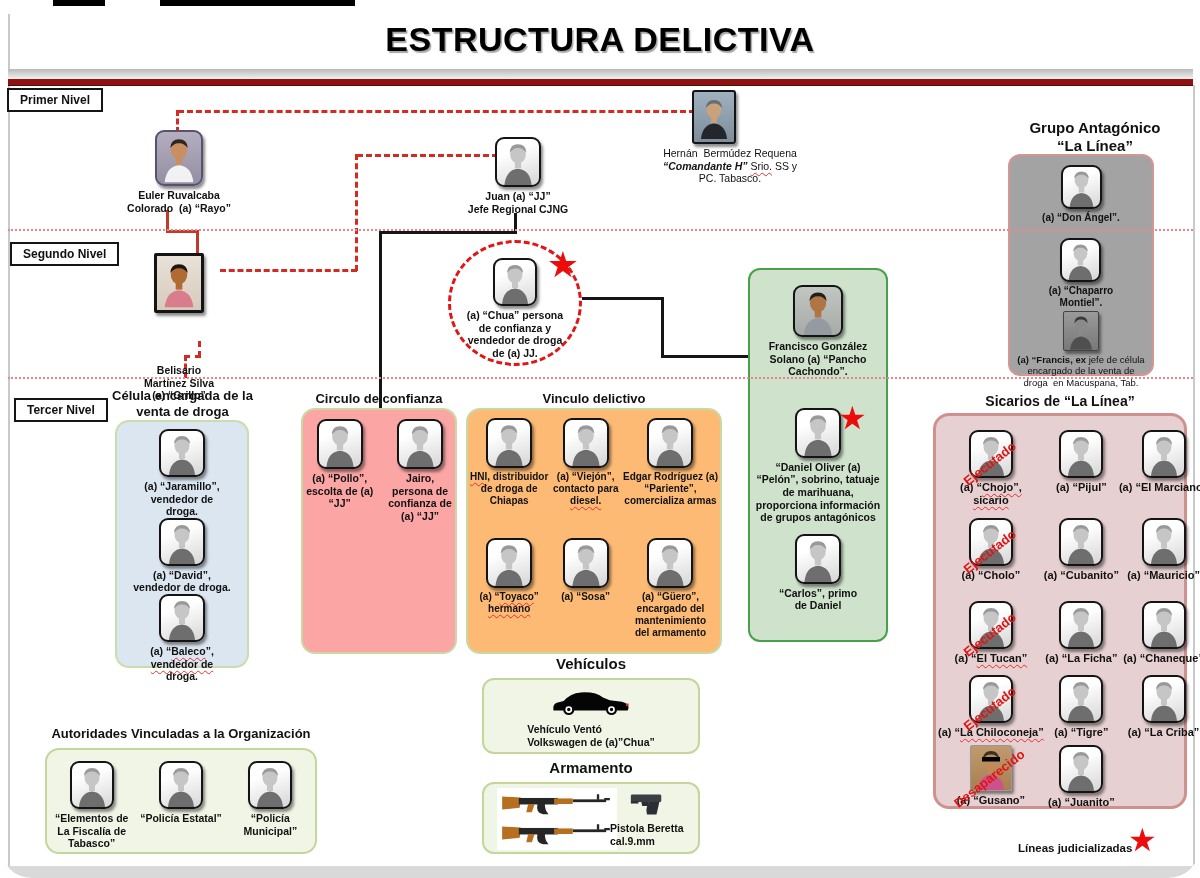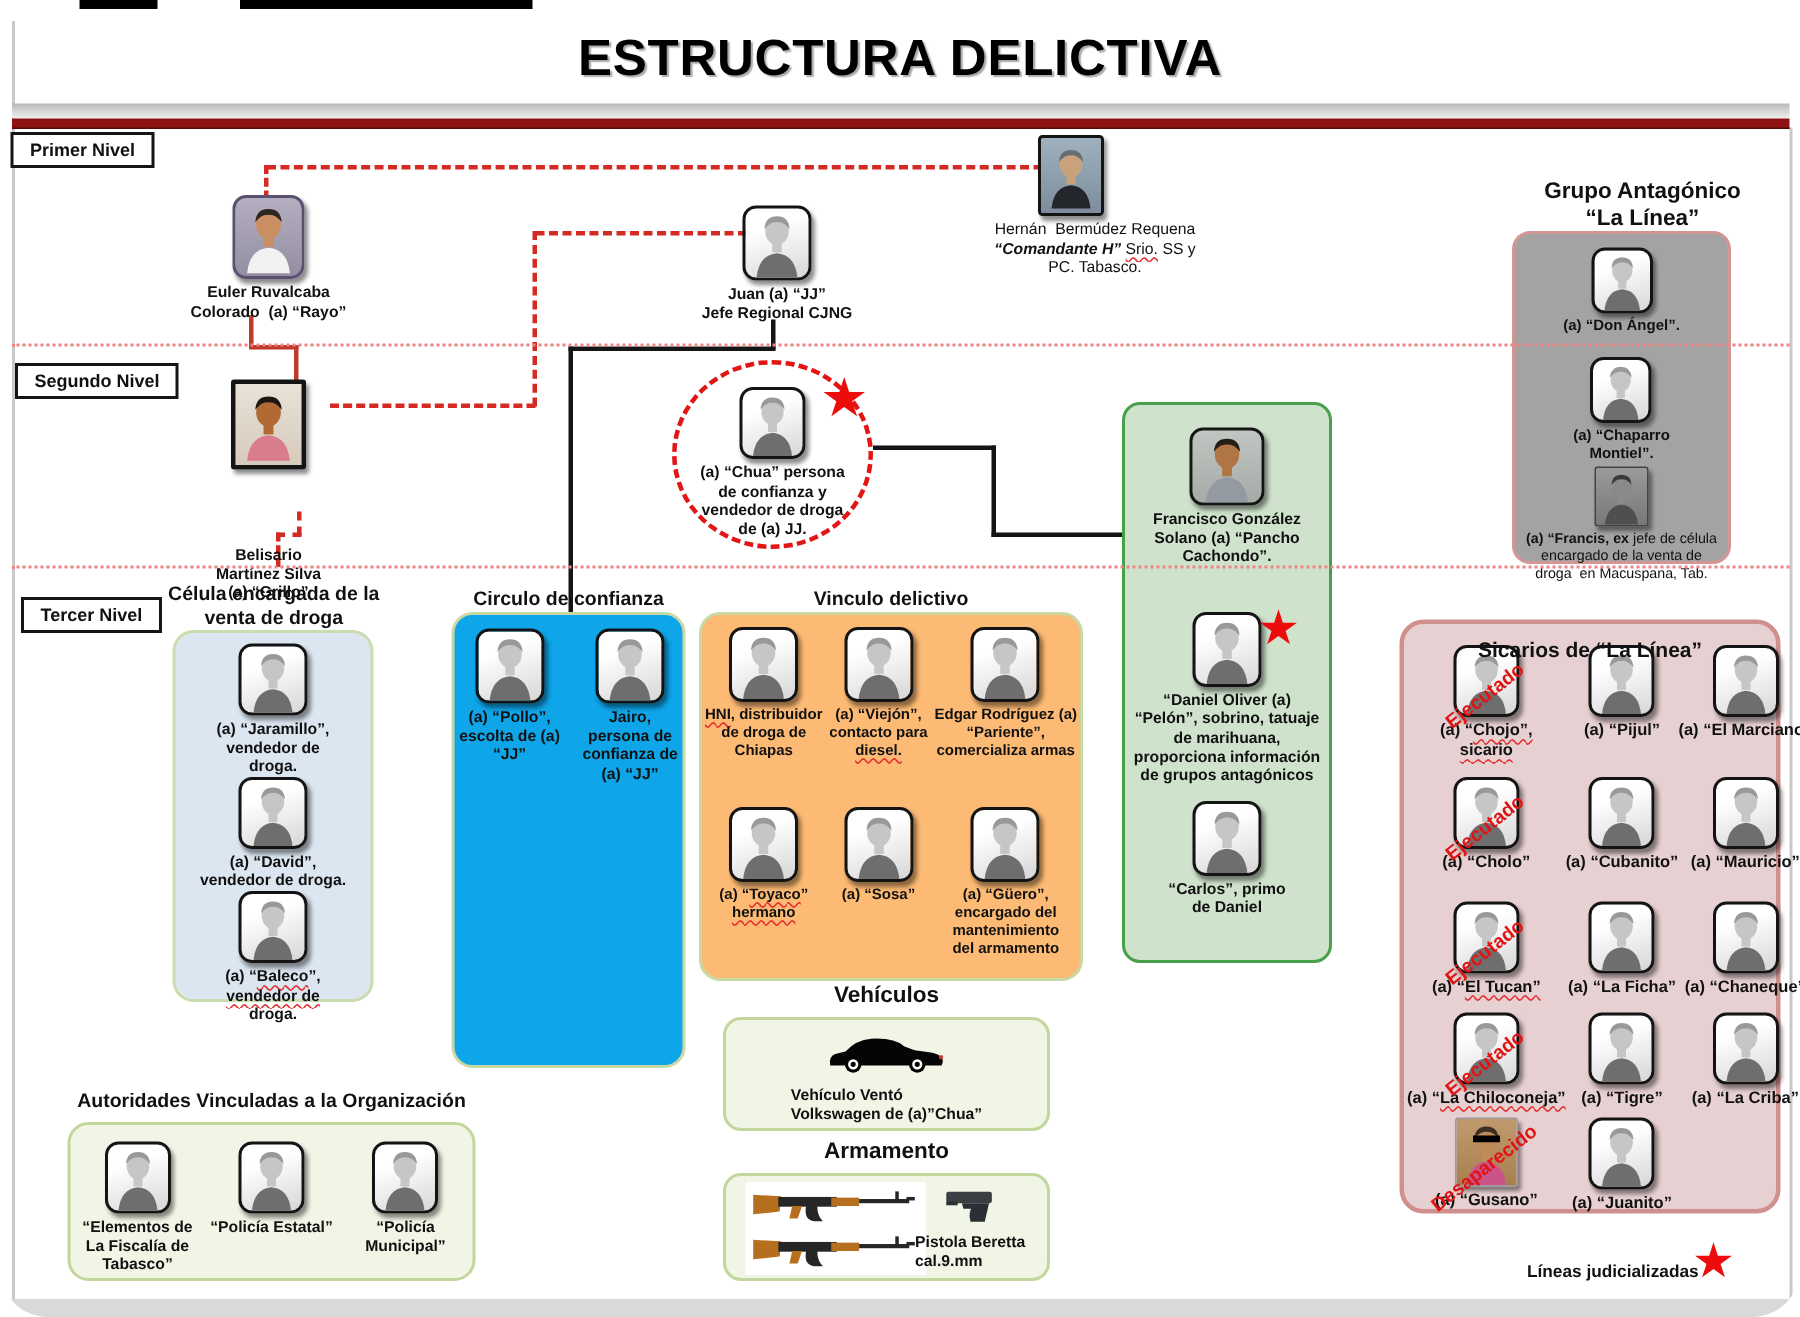--- a/index.html
+++ b/index.html
@@ -81,30 +81,30 @@
       align-items:center;padding-top:15px;}
   #box-green .member:nth-child(2){margin-top:30px;}
   #box-green .member:nth-child(3){margin-top:10px;}
   #box-green .plabel{font-size:10.5px;}
   #t-celula{left:100px;top:388px;width:165px;font-size:13px;}
   #box-celula{left:115px;top:420px;width:134px;height:248px;background:#dce6f1;
       border:2.5px solid #cbdcae;border-radius:14px;display:flex;flex-direction:column;
       align-items:center;padding-top:7px;}
   #box-celula .avatar{width:42px;height:44px;}
   #t-circulo{left:298px;top:391px;width:162px;font-size:13px;}
-  #box-circulo{left:301px;top:408px;width:156px;height:304px;background:#0ea5e9;
+  #box-circulo{left:301px;top:408px;width:156px;height:246px;background:#fca5a5;
       border:2.5px solid #c9d9a3;border-radius:14px;display:flex;justify-content:center;
       gap:15px;padding-top:9px;align-items:flex-start;}
   #t-vinculo{left:466px;top:391px;width:256px;font-size:13px;}
   #box-vinculo{left:466px;top:408px;width:256px;height:246px;background:#fdba74;
       border:2.5px solid #c9d9a3;border-radius:14px;display:grid;
       grid-template-columns:repeat(3,1fr);grid-template-rows:120px auto;
       justify-items:center;align-items:start;padding:8px 2px 0;}
   #box-vinculo .plabel{font-size:10px;}
-  #t-sicarios{left:933px;top:393px;width:254px;font-size:14px;margin-top:32px;}
+  #t-sicarios{left:933px;top:393px;width:254px;font-size:14px;}
   #box-sicarios{left:933px;top:413px;width:254px;height:396px;background:#e7d0d1;
       border:3px solid #d0908e;border-radius:16px;display:grid;
       grid-template-columns:repeat(3,1fr);grid-template-rows:88px 83px 74px 70px auto;
       justify-items:center;align-items:start;padding:14px 2px 0;}
   #box-sicarios .avatar{width:40px;height:44px;}
   #box-sicarios .plabel{font-size:11px;}
   #t-autoridades{left:40px;top:726px;width:282px;font-size:13px;}
   #box-autoridades{left:45px;top:748px;width:272px;height:106px;background:#f1f5e6;
       border:2.5px solid #c3d69b;border-radius:14px;display:grid;
       grid-template-columns:repeat(3,1fr);justify-items:center;align-content:start;

